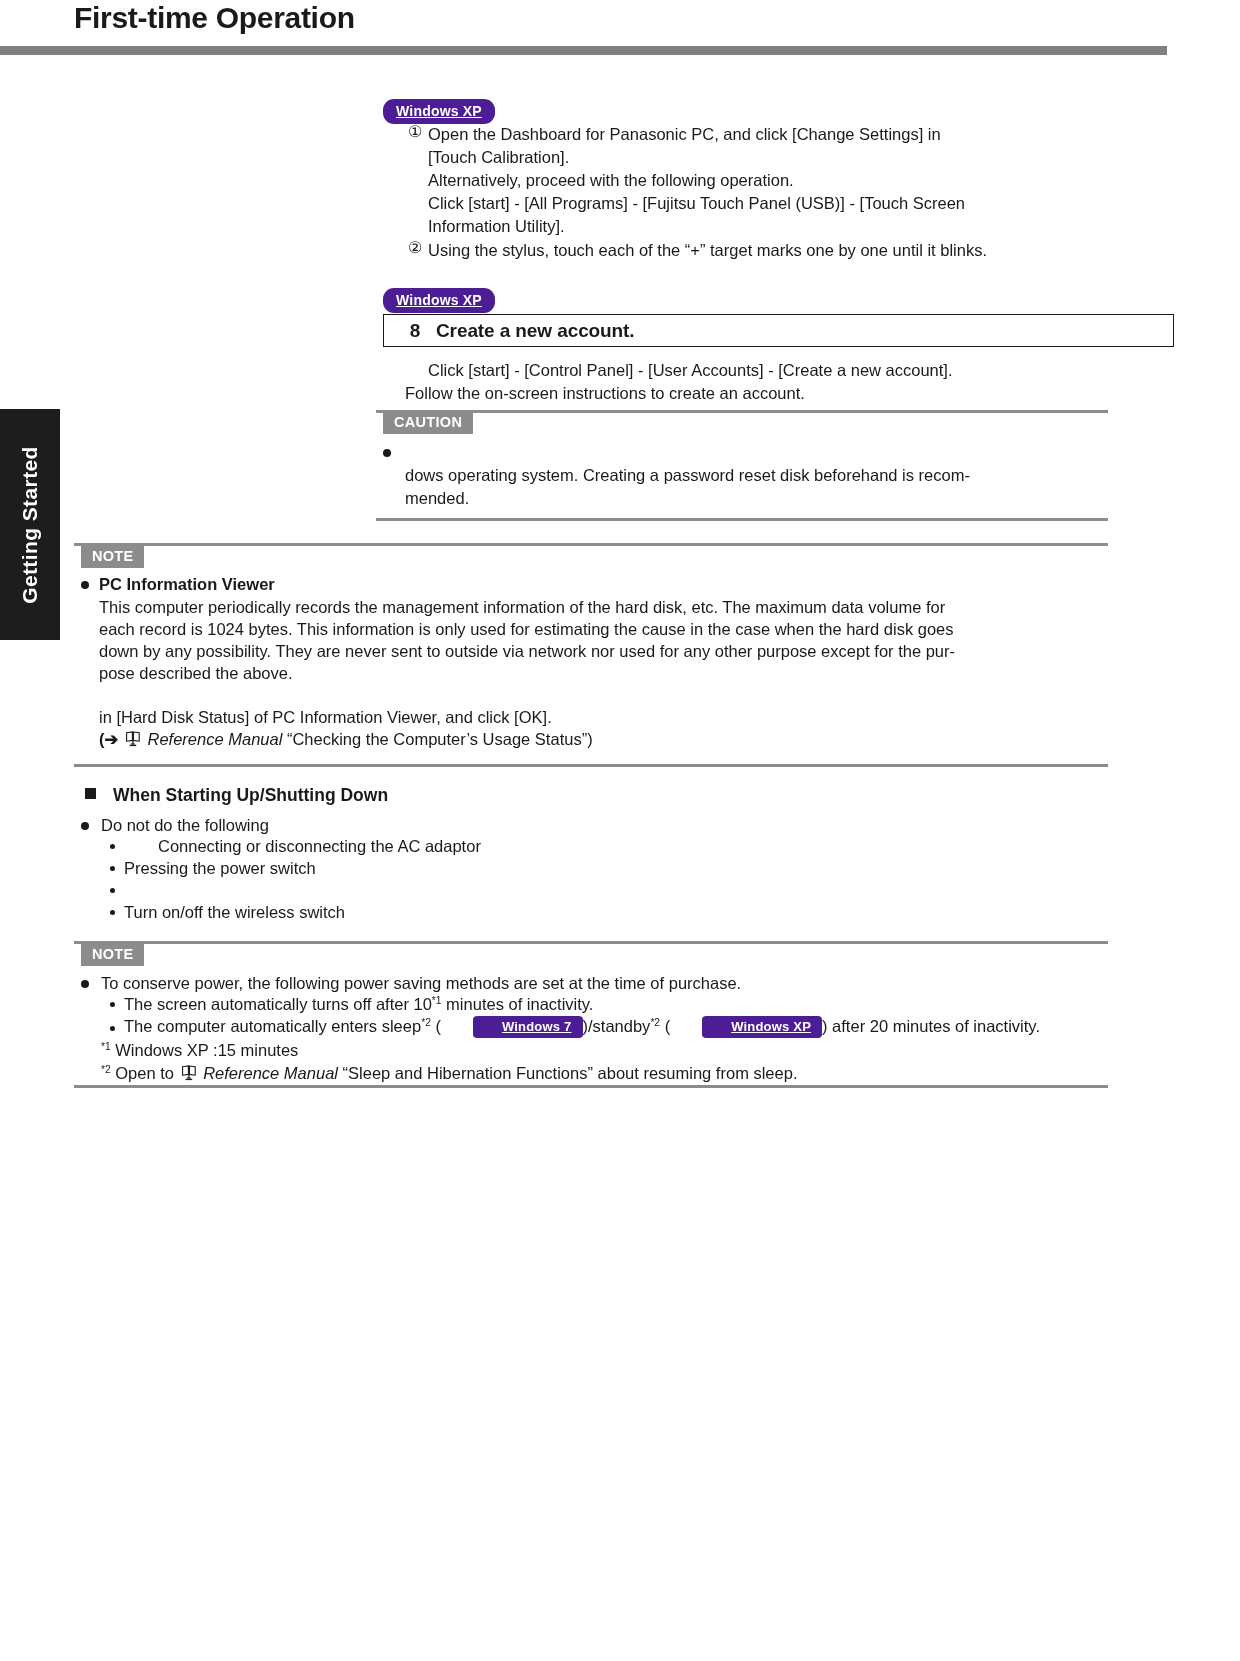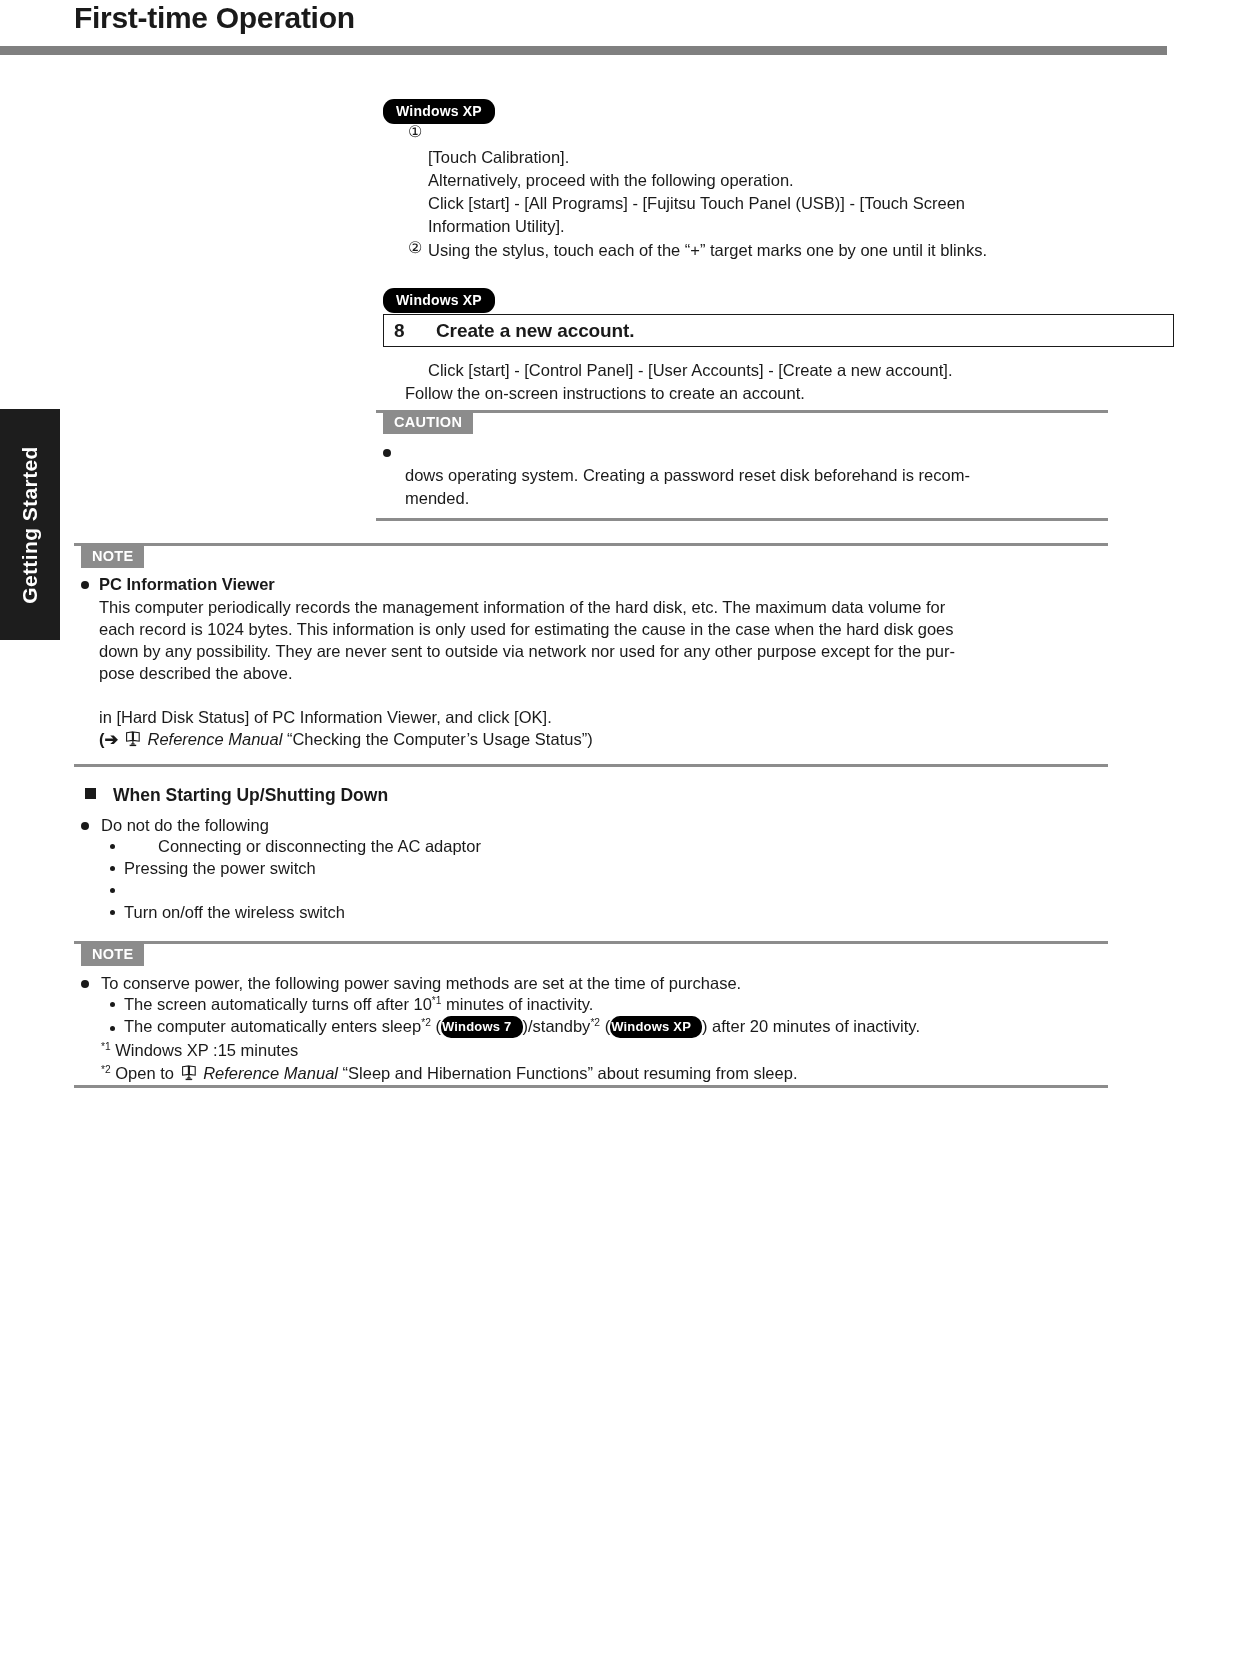--- a/index.html
+++ b/index.html
@@ -13,20 +13,21 @@
     position: relative;
     font-family: "Liberation Sans", sans-serif;
     color: #1a1a1a;
     -webkit-font-smoothing: antialiased;
   }
   .page {
     position: relative;
     width: 1240px;
     height: 1223px;
     overflow: hidden;
+    text-align: center;
   }
 
   
   .page-title {
     position: absolute;
     left: 74px;
     top: 0px;
     font-size: 30px;
     font-weight: bold;
     letter-spacing: -0.3px;
@@ -70,36 +71,38 @@
     line-height: 23.5px;
     color: #1a1a1a;
     white-space: nowrap;
   }
   .bold { font-weight: bold; }
   .ital { font-style: italic; }
 
   
   .os-badge {
     display: inline-block;
-    background: #000000;
+    background: #4c1d95;
     color: #ffffff;
     font-size: 14px;
     font-weight: bold;
     line-height: 1;
     padding: 5px 13px 6px 13px;
     border-radius: 11px;
     letter-spacing: 0.2px;
     vertical-align: middle;
+    text-decoration: underline;
   }
   .os-badge.inline {
     font-size: 13px;
-    padding: 4px 11px 5px 1px;
-    border-radius: 10px;
+    padding: 4px 11px 5px 29px;
+    border-radius: 4px;
     position: relative;
     top: -1px;
+    margin-left: 32px;
   }
   .badge-pos { position: absolute; }
 
   
   .step-box {
     position: absolute;
     border: 1.6px solid #1a1a1a;
     box-sizing: border-box;
     display: flex;
     align-items: center;
@@ -194,20 +197,21 @@
 
   <div class="side-tab">
     <span class="side-tab-label">Getting Started</span>
   </div>
 
   <div class="badge-pos" style="left:383px; top:99px;">
     <span class="os-badge">Windows XP</span>
   </div>
 
   <div class="circ" style="left:408px; top:123px;">①</div>
+  <div class="txt" style="left:428px; top:123px;">Open the Dashboard for Panasonic PC, and click [Change Settings] in</div>
   <div class="txt" style="left:428px; top:146px;">[Touch Calibration].</div>
   <div class="txt" style="left:428px; top:169px;">Alternatively, proceed with the following operation.</div>
   <div class="txt" style="left:428px; top:192px;">Click [start] - [All Programs] - [Fujitsu Touch Panel (USB)] - [Touch Screen</div>
   <div class="txt" style="left:428px; top:215px;">Information Utility].</div>
 
   <div class="circ" style="left:408px; top:239px;">②</div>
   <div class="txt" style="left:428px; top:239px;">Using the stylus, touch each of the “+” target marks one by one until it blinks.</div>
 
   <div class="badge-pos" style="left:383px; top:288px;">
     <span class="os-badge">Windows XP</span>

